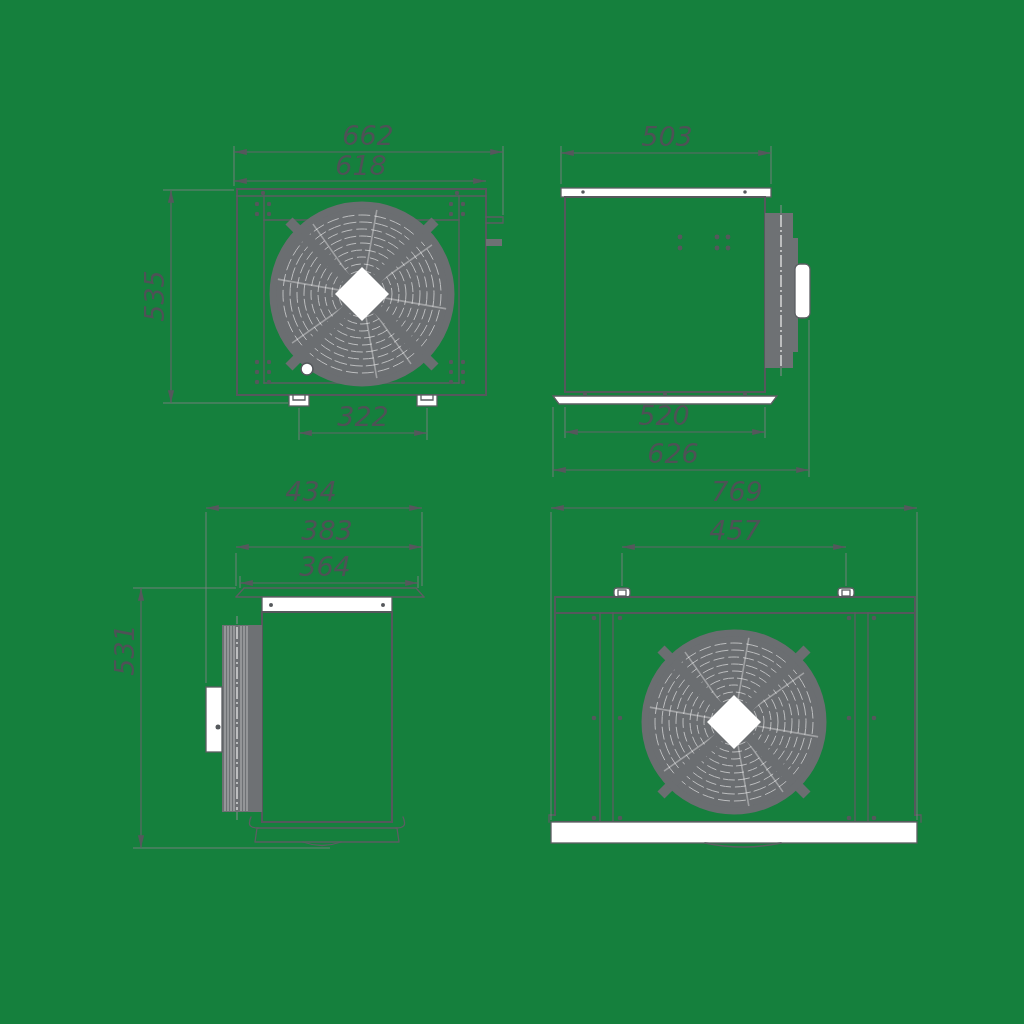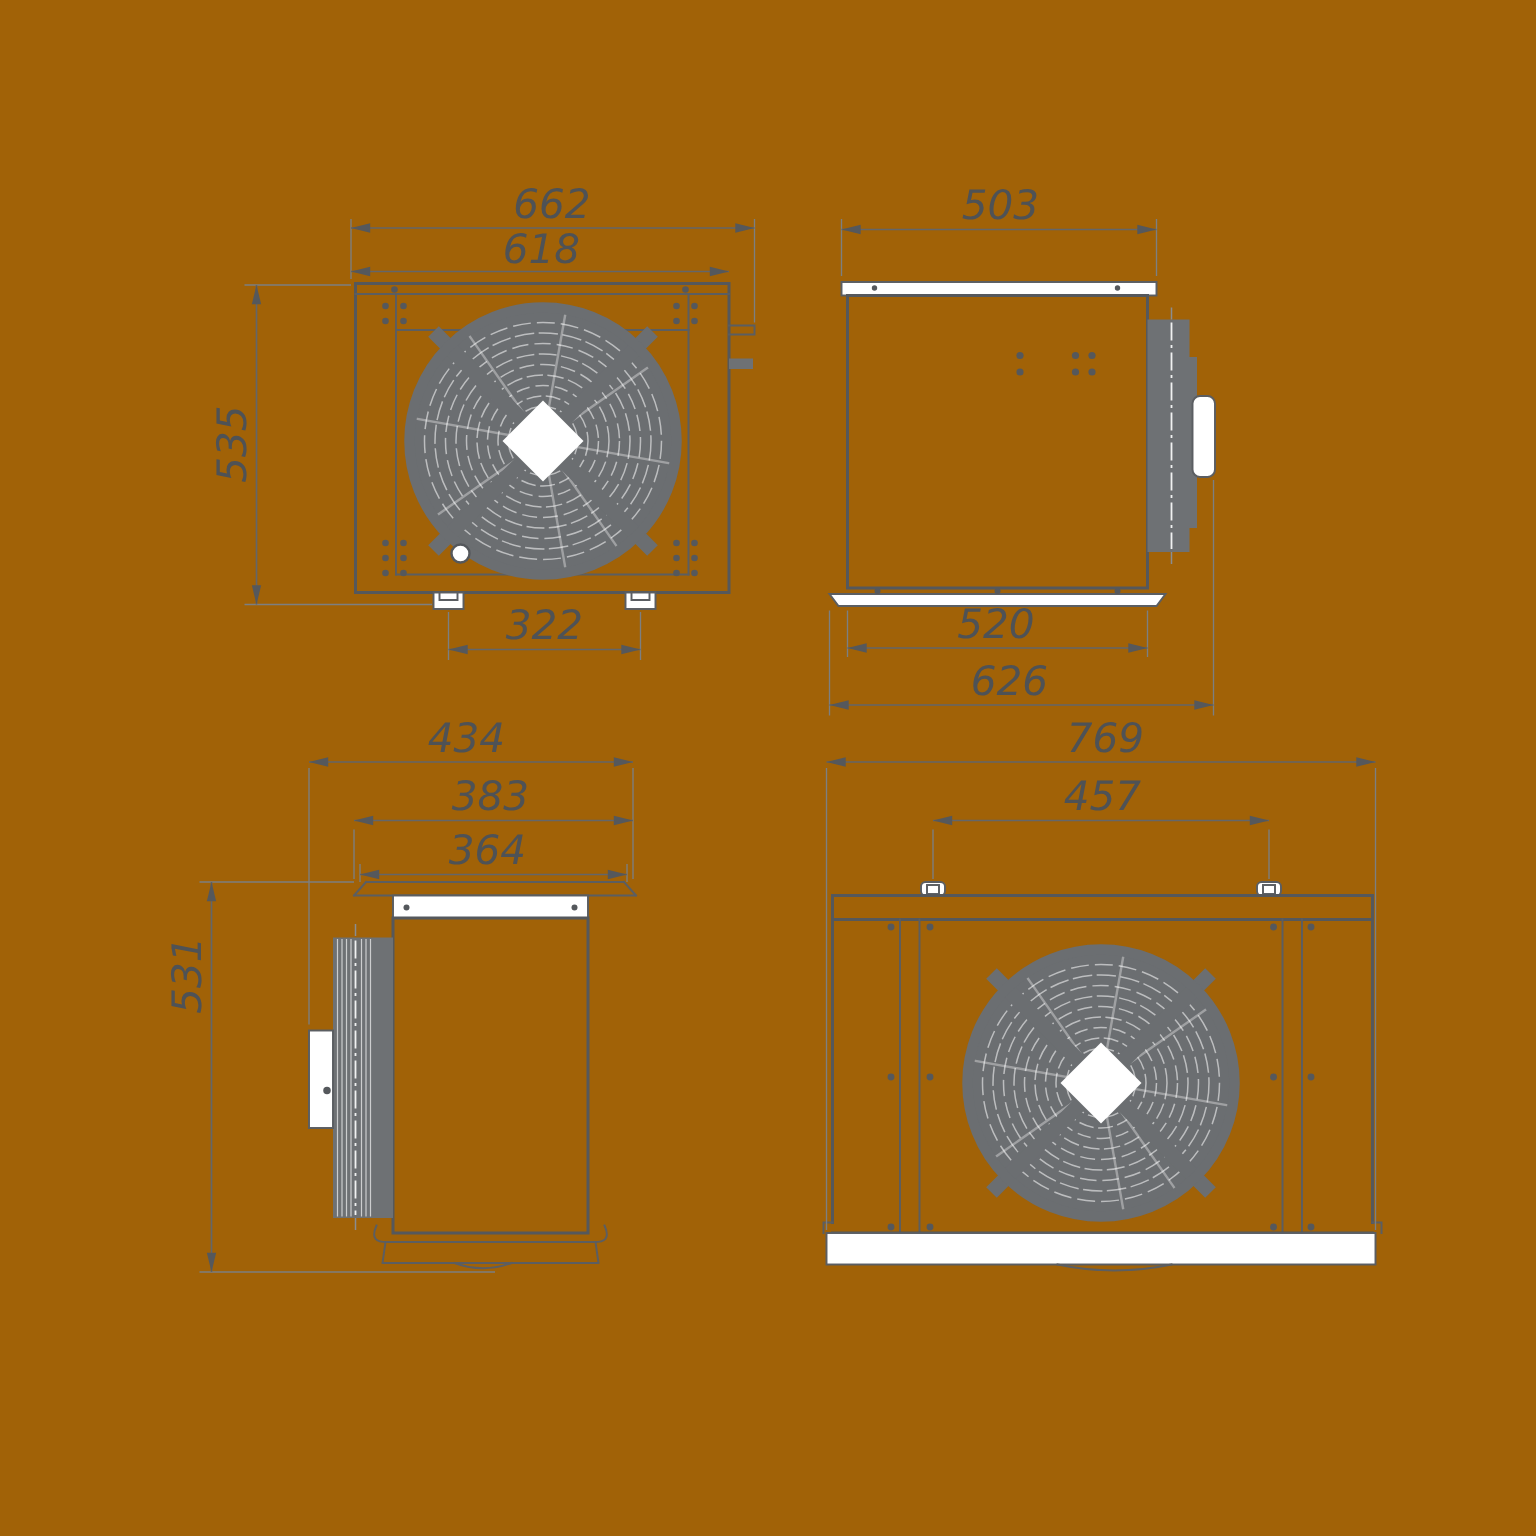--- a/index.html
+++ b/index.html
@@ -1,19 +1,19 @@
 <!DOCTYPE html>
 <html><head>
 <meta charset="utf-8">
 <style>
   html,body{margin:0;padding:0;background:#ffffff;}
   .frame{
     position:relative;
     width:1024px;height:1024px;
-    background:#a16207;
+    background:#15803d;
     font-family:"DejaVu Sans",sans-serif;
     overflow:hidden;
   }
   svg{position:absolute;top:0;left:0;}
   .obj{stroke:#55585c;fill:none;stroke-width:2;stroke-linecap:square;}
   .obj-thin{stroke:#5b5e62;fill:none;stroke-width:1.3;stroke-linecap:square;}
   .fillgray{fill:#6e7174;stroke:none;}
   .whitefill{fill:#ffffff;}
   .dot{fill:#55585c;stroke:none;}
   .dim{stroke:#63666a;fill:none;stroke-width:1.1;}

